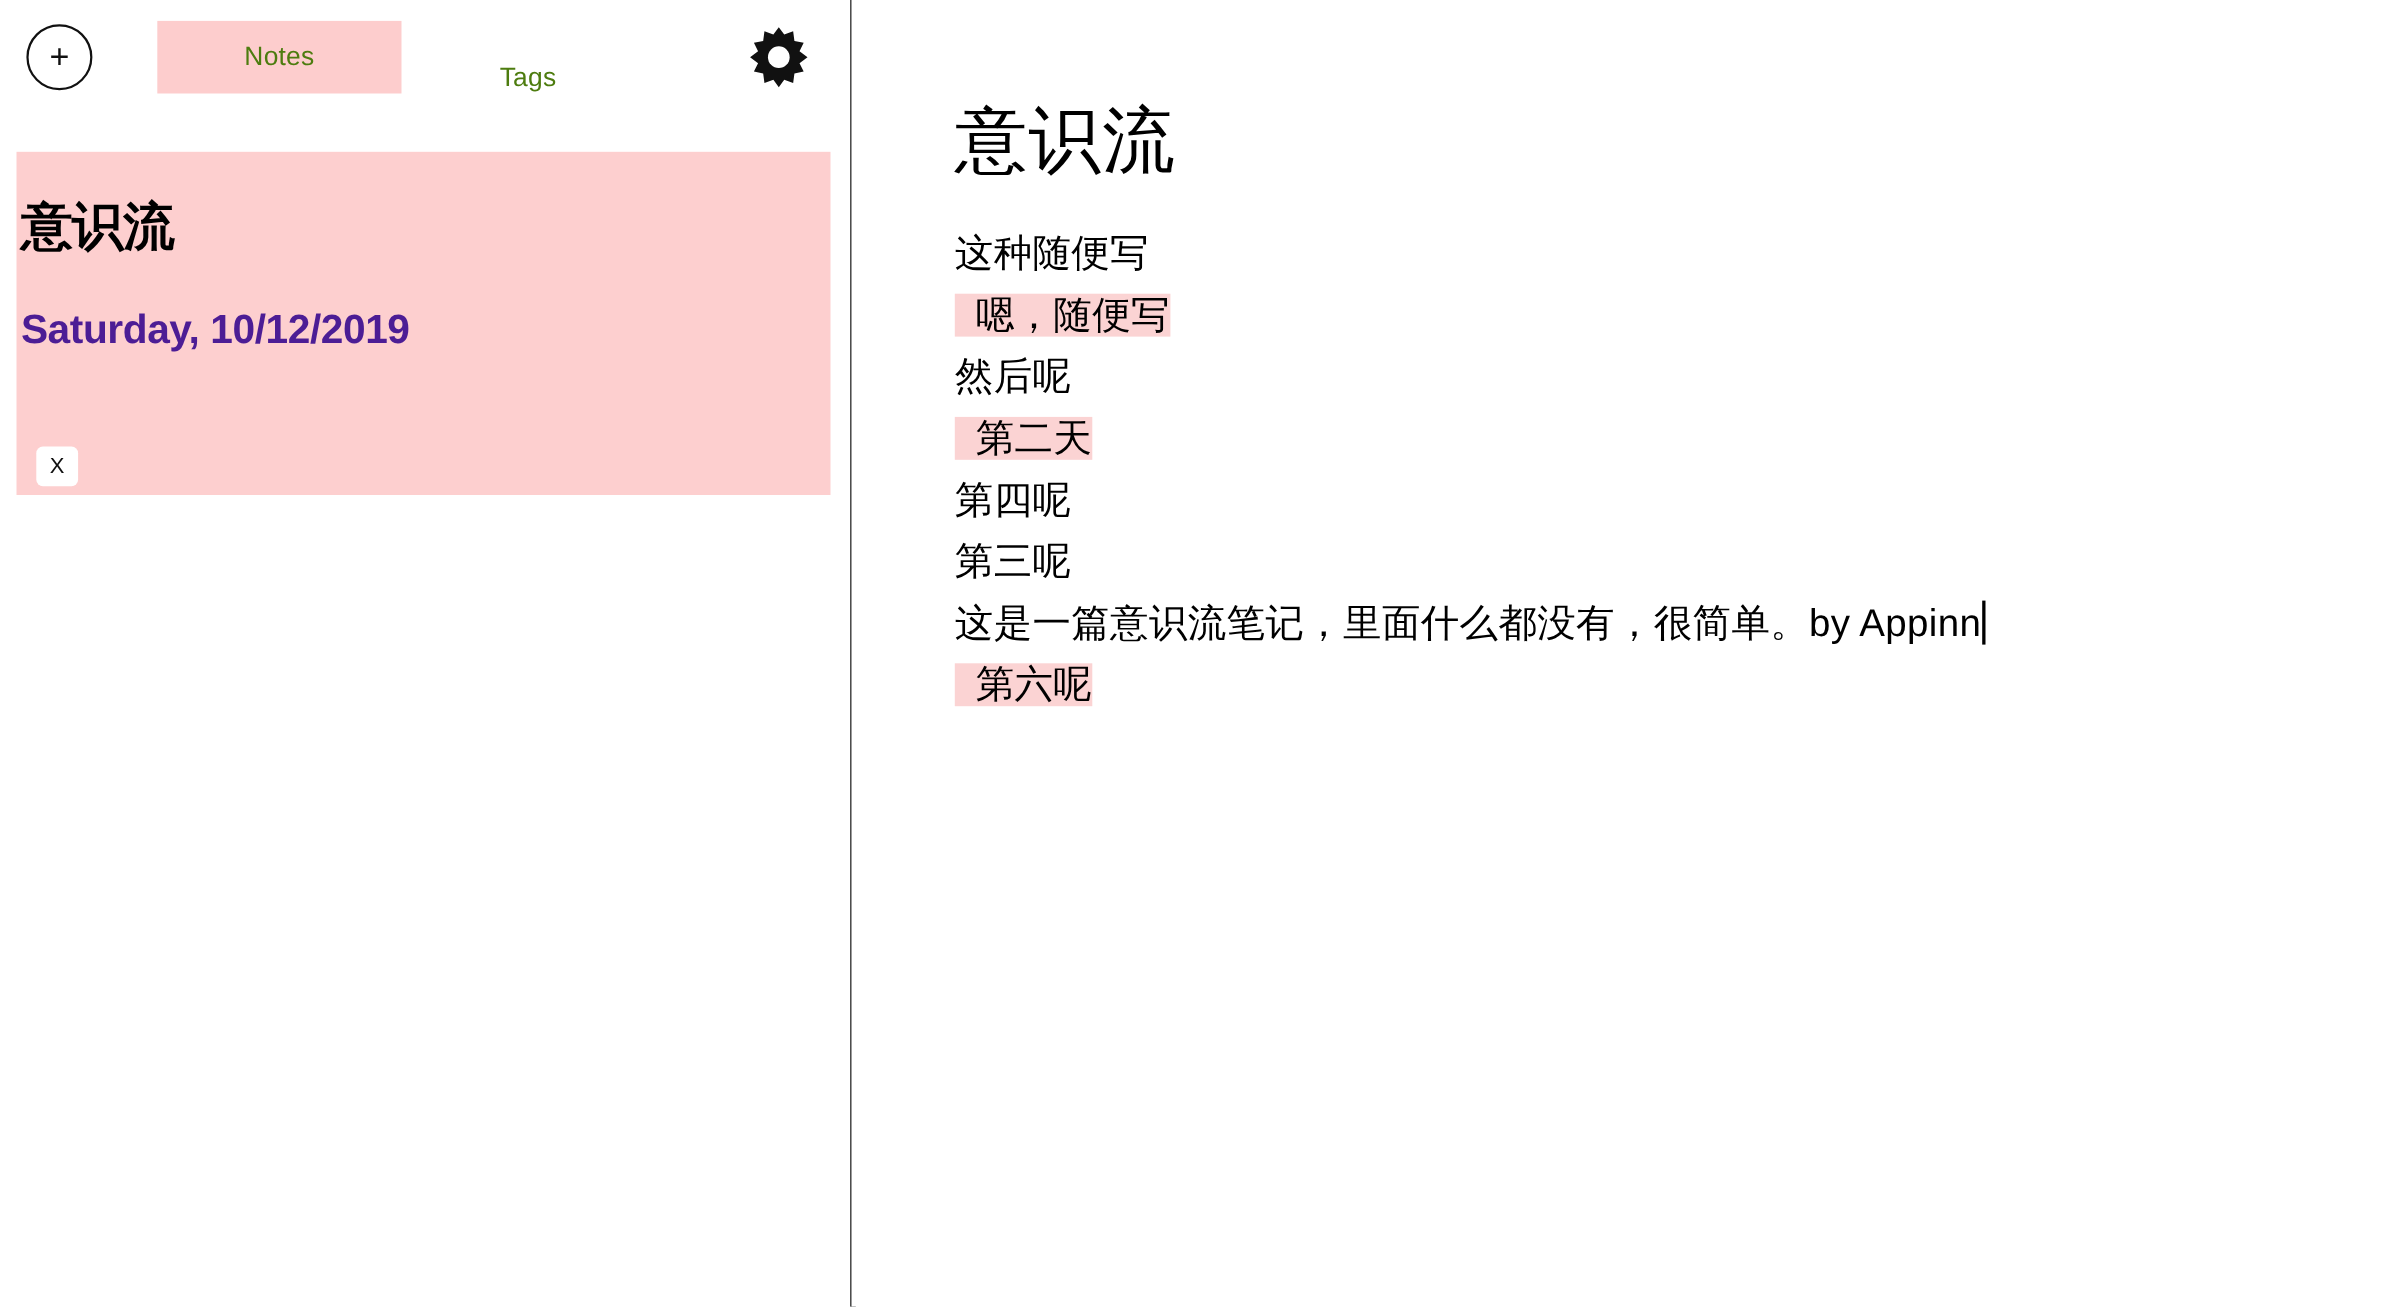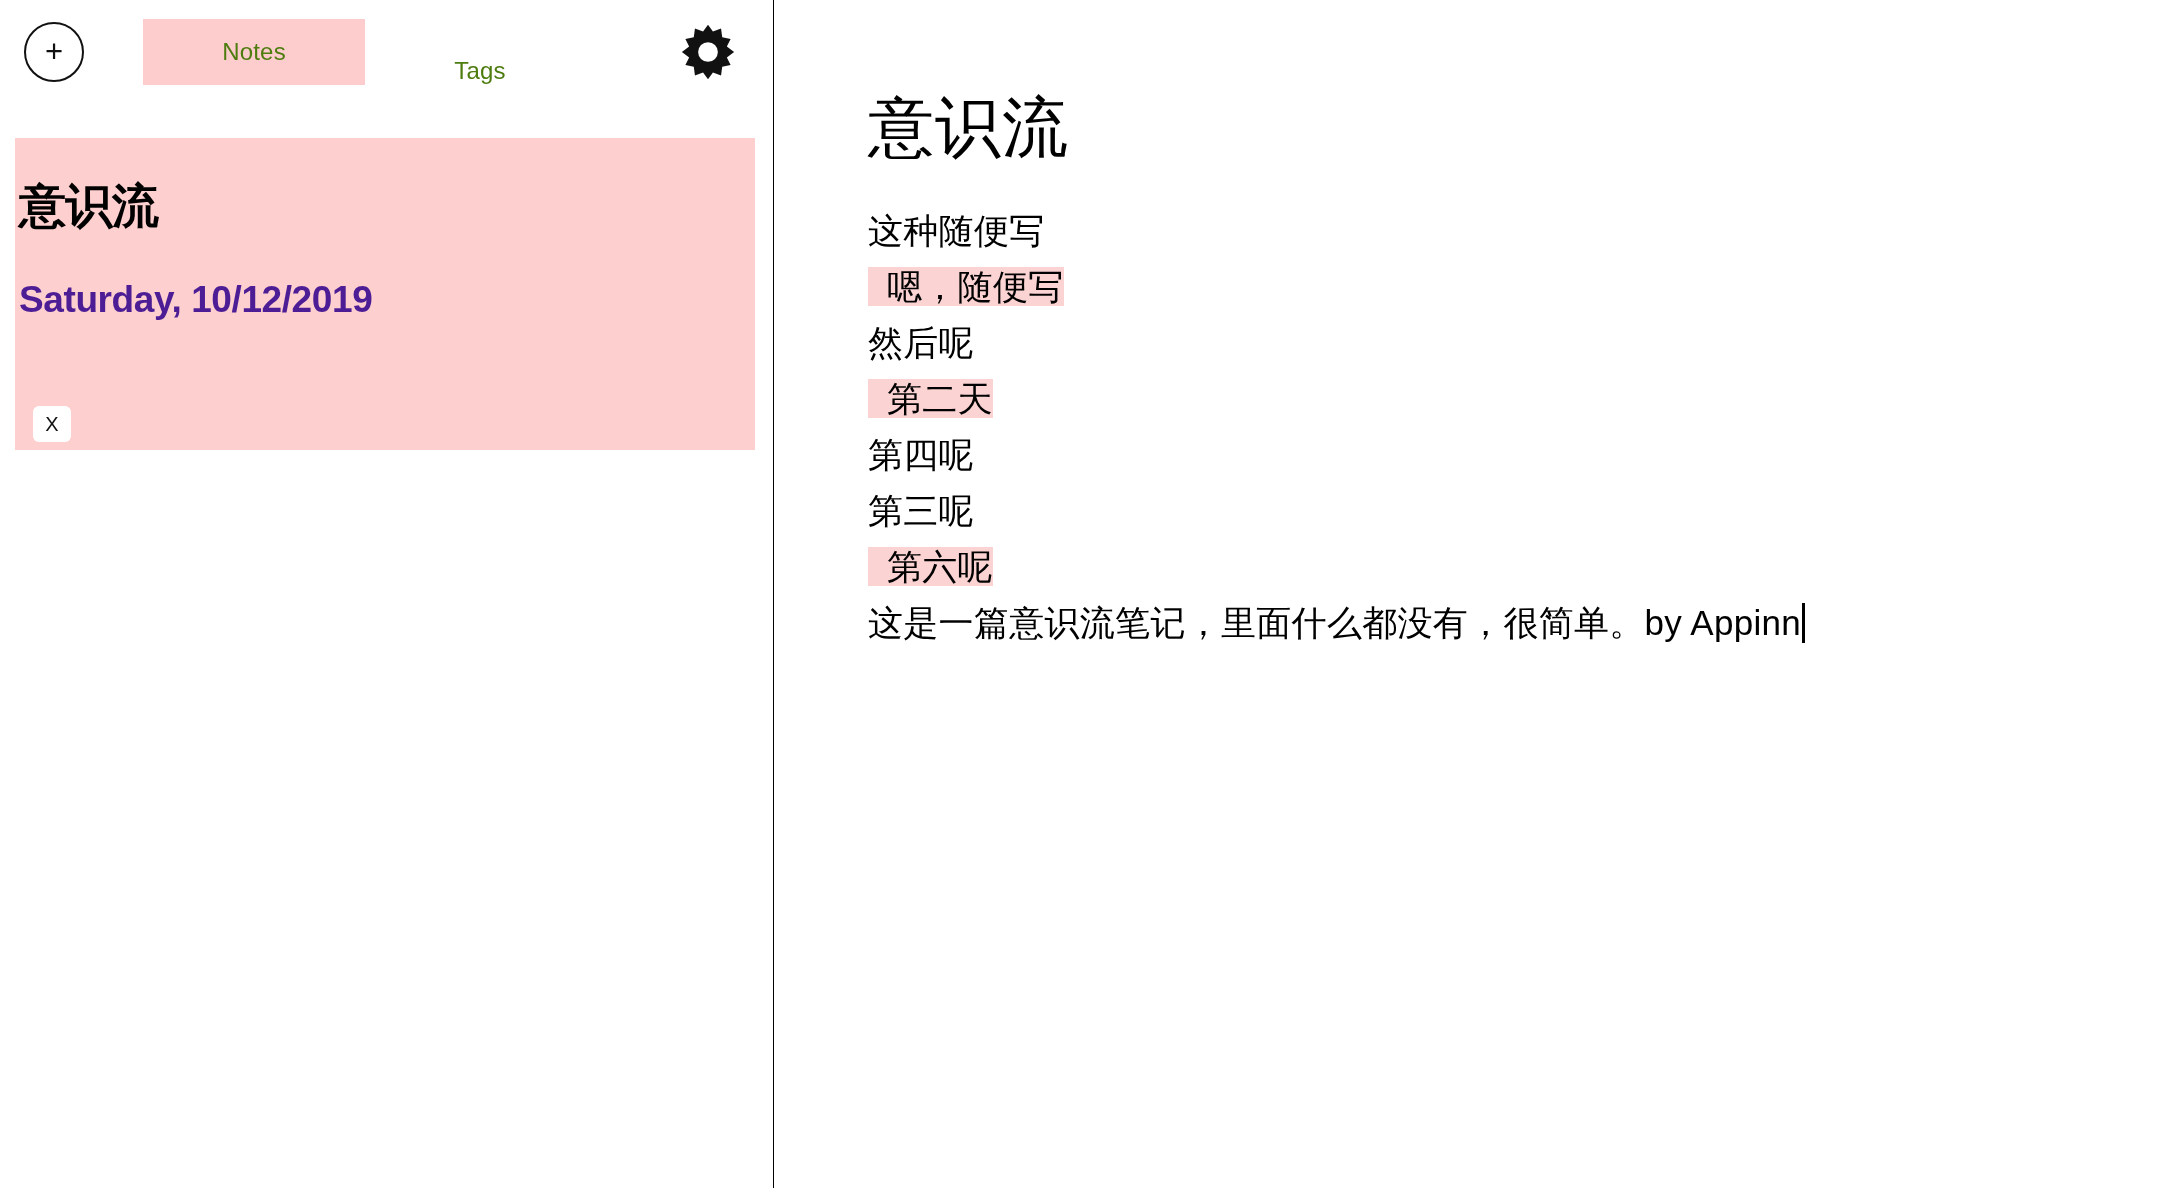--- a/index.html
+++ b/index.html
@@ -260,18 +260,18 @@
 
   <div class="editor">
     <div class="editor-title">意识流</div>
     <div class="editor-body" id="editor-body">
         <div class="editor-line"><span class="seg">这种随便写</span></div>
         <div class="editor-line"><span class="seg hl">嗯，随便写</span></div>
         <div class="editor-line"><span class="seg">然后呢</span></div>
         <div class="editor-line"><span class="seg hl">第二天</span></div>
         <div class="editor-line"><span class="seg">第四呢</span></div>
         <div class="editor-line"><span class="seg">第三呢</span></div>
+        <div class="editor-line"><span class="seg">这是一篇意识流笔记，里面什么都没有，很简单。by Appinn</span><span class="caret"></span></div>
         <div class="editor-line"><span class="seg hl">第六呢</span></div>
-        <div class="editor-line"><span class="seg">这是一篇意识流笔记，里面什么都没有，很简单。by Appinn</span><span class="caret"></span></div>
       </div>
   </div>
 
 </div>
 
 </body></html>

